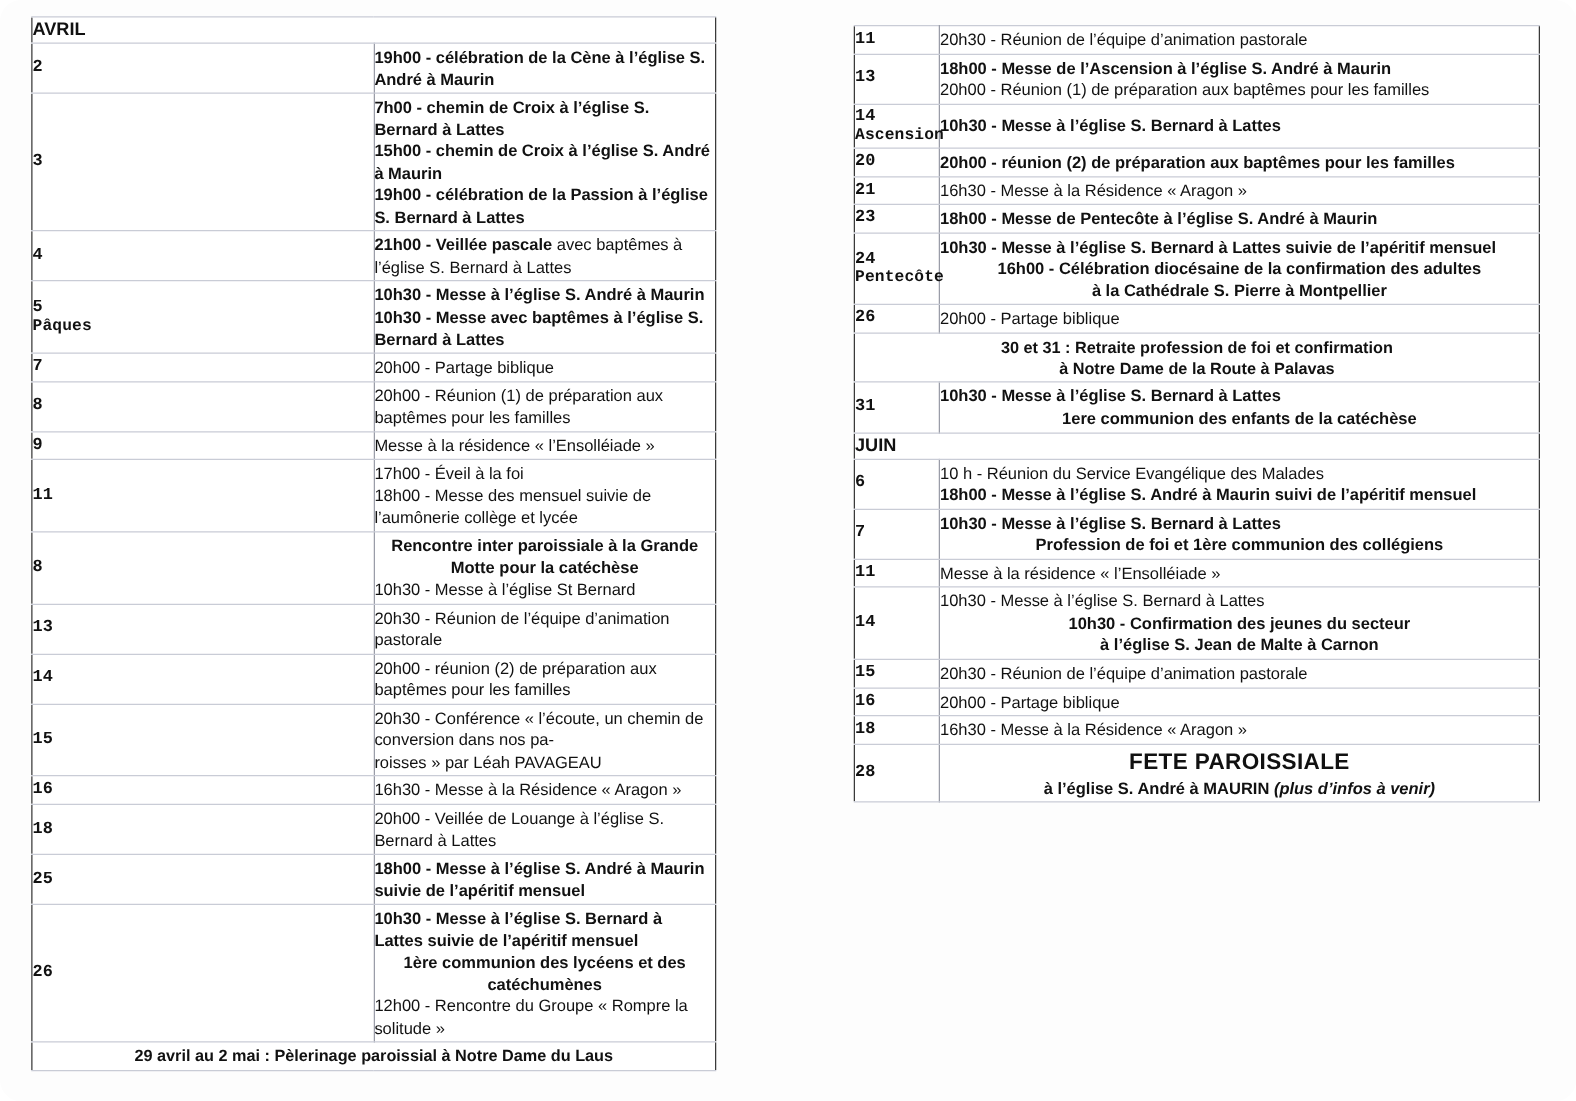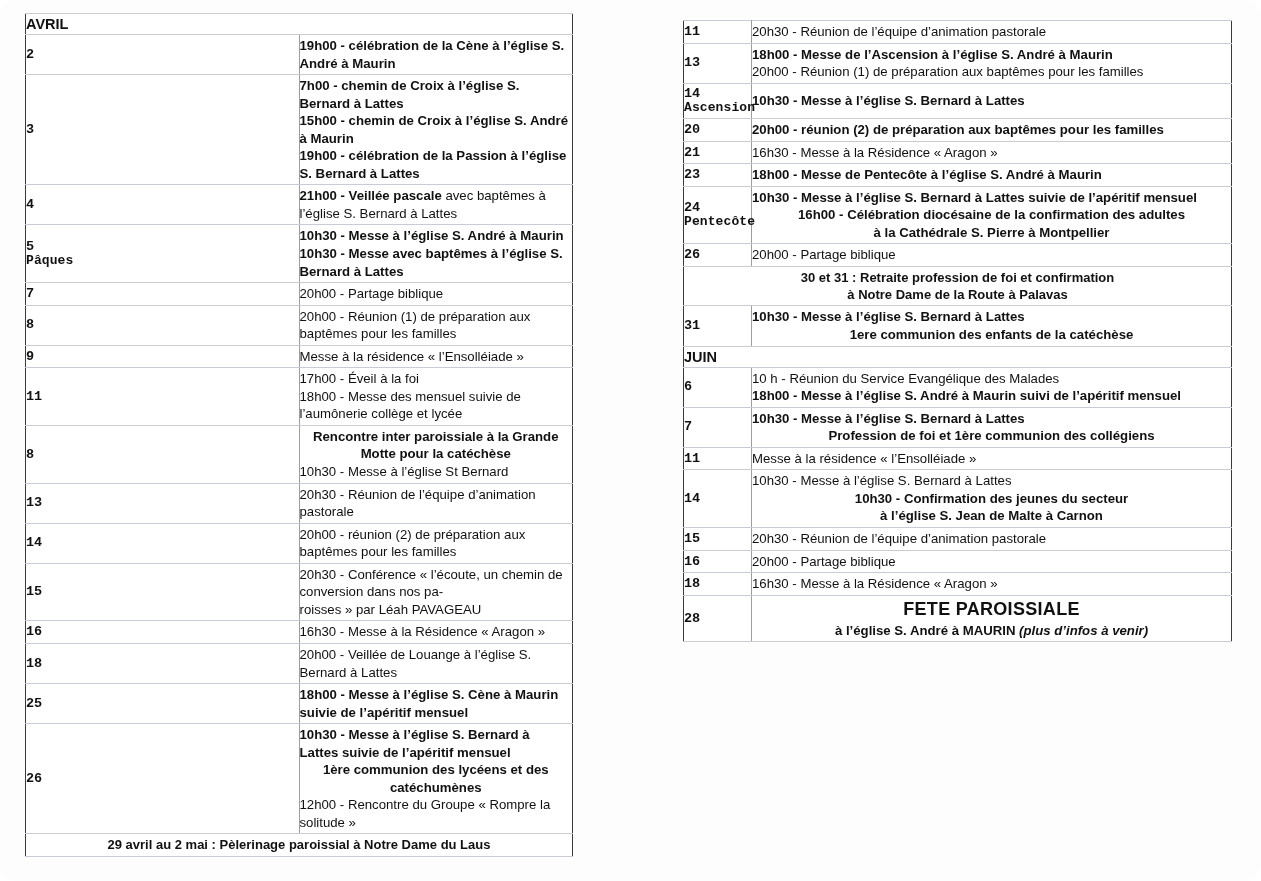--- a/index.html
+++ b/index.html
@@ -191,21 +191,21 @@
           </tr>
           <tr>
             <td class="day"><span>18</span></td>
             <td class="ev">
               <span class="line"><span>20h00 - Veillée de Louange à l’église S. Bernard à Lattes</span></span>
             </td>
           </tr>
           <tr>
             <td class="day"><span>25</span></td>
             <td class="ev">
-              <span class="line"><span class="b">18h00 - Messe à l’église S. Cène à Maurin suivie de l’apéritif mensuel</span></span>
+              <span class="line"><span class="b">18h00 - Messe à l’église S. André à Maurin suivie de l’apéritif mensuel</span></span>
             </td>
           </tr>
           <tr>
             <td class="day"><span>26</span></td>
             <td class="ev">
               <span class="line"><span class="b">10h30 - Messe à l’église S. Bernard à Lattes suivie de l’apéritif mensuel</span></span>
               <span class="line ctr"><span class="b">1ère communion des lycéens et des catéchumènes</span></span>
               <span class="line"><span>12h00 - Rencontre du Groupe « Rompre la solitude »</span></span>
             </td>
           </tr>

